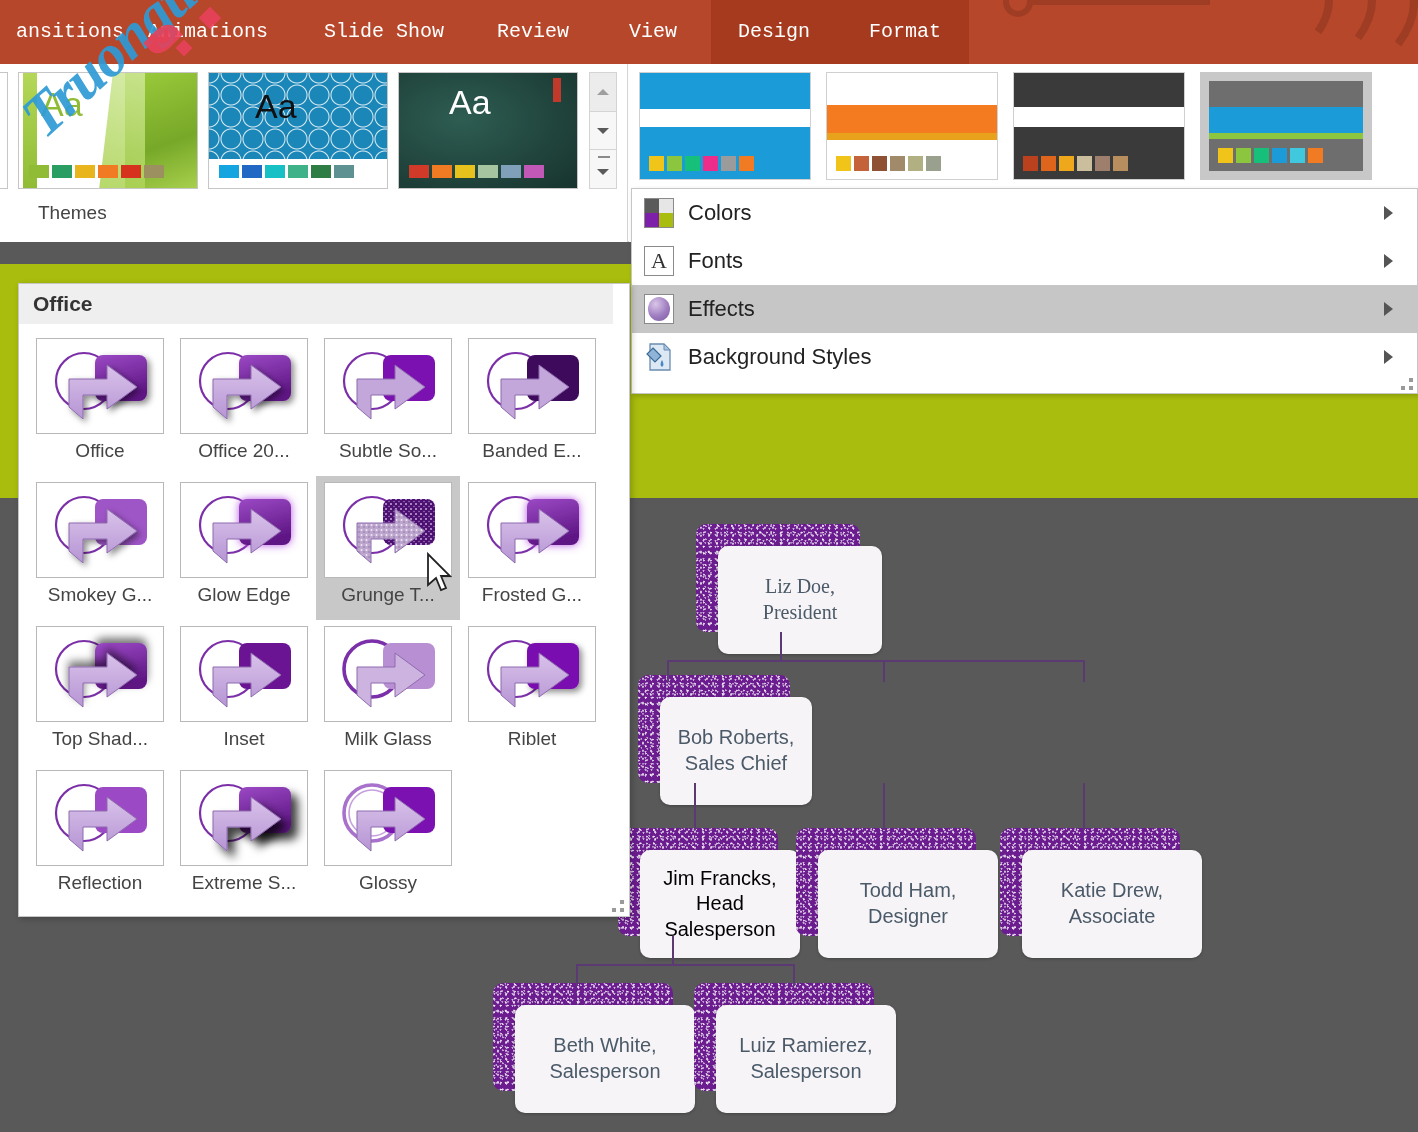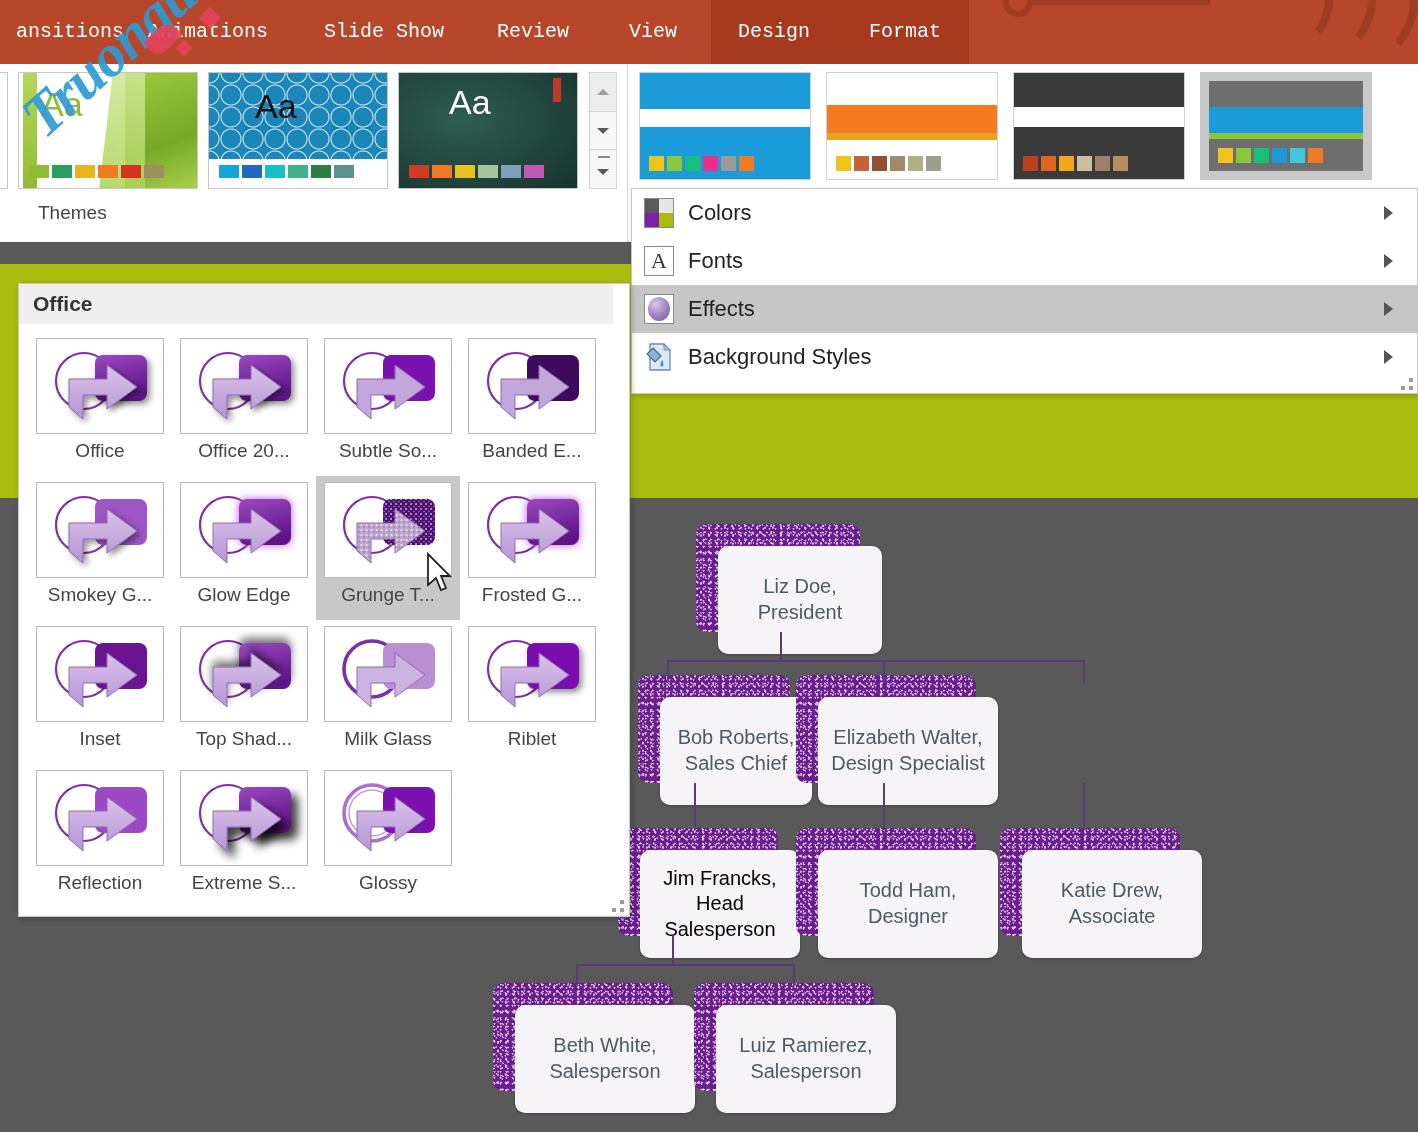--- a/index.html
+++ b/index.html
@@ -415,34 +415,28 @@
     </div>
   </div>
 </div>
 
 <div id="dark-strip"></div>
 <div id="olive-band"></div>
 <div id="slide-canvas">
   <div id="org-chart">
       <div class="node" style="left: 696px; top: 26px; width: 186px; height: 130px;">
         <div class="shadow" style="width: 164px; height: 108px;"></div>
-        <div class="card" style="left: 22px; top: 22px; width: 164px; height: 108px; font-size: 20px; background: rgb(247, 244, 247); color: rgb(74, 90, 104);">
+        <div class="card" style="left: 22px; top: 22px; width: 164px; height: 108px; font-size: 20px; background: rgb(247, 244, 247); color: rgb(74, 90, 104); font-family: Liberation Serif, serif;">
           <div>Liz Doe,<br>President</div>
         </div>
       </div>
       <div class="node" style="left: 638px; top: 177px; width: 174px; height: 130px;">
         <div class="shadow" style="width: 152px; height: 108px;"></div>
         <div class="card" style="left: 22px; top: 22px; width: 152px; height: 108px; font-size: 20px; background: rgb(247, 244, 247); color: rgb(74, 90, 104);">
           <div>Bob Roberts,<br>Sales Chief</div>
-        </div>
-      </div>
-      <div class="node" style="left: 796px; top: 177px; width: 202px; height: 130px;">
-        <div class="shadow" style="width: 180px; height: 108px;"></div>
-        <div class="card" style="left: 22px; top: 22px; width: 180px; height: 108px; font-size: 20px; background: rgb(247, 244, 247); color: rgb(74, 90, 104);">
-          <div>Elizabeth Walter,<br>Design Specialist</div>
         </div>
       </div>
       <div class="node" style="left: 618px; top: 330px; width: 182px; height: 130px;">
         <div class="shadow" style="width: 160px; height: 108px;"></div>
         <div class="card" style="left: 22px; top: 22px; width: 160px; height: 108px; font-size: 20px; background: rgb(247, 244, 247); color: #000000;">
           <div>Jim Francks,<br>Head<br>Salesperson</div>
         </div>
       </div>
       <div class="node" style="left: 796px; top: 330px; width: 202px; height: 130px;">
         <div class="shadow" style="width: 180px; height: 108px;"></div>
@@ -867,20 +861,62 @@
             <rect x="58" y="16" width="52" height="46" rx="8" ry="8" fill="url(#gd_frosted-glass)" filter="url(#gw_frosted-glass)"></rect>
             <path d="M32 40 L70 40 L70 26 L100 48 L70 70 L70 56 L46 56 L46 80 L32 68 Z" fill="url(#gl_frosted-glass)" stroke="#8E6BAE" stroke-width="1"></path>
           </svg>
         </div>
         <div class="eff-label">Frosted G...</div>
       </div>
       <div class="eff-cell">
         <div class="eff-box">
           <svg viewBox="0 0 128 96" class="glyph">
             <defs>
+   <linearGradient id="gd_top-shadow" x1="0" y1="0" x2="0.3" y2="1">
+     <stop offset="0" stop-color="#9B49C4"></stop>
+                <stop offset="1" stop-color="#5E1684"></stop>
+   </linearGradient>
+   <linearGradient id="gl_top-shadow" x1="0" y1="0" x2="0" y2="1">
+     <stop offset="0" stop-color="#D9C2EA"></stop>
+                <stop offset="1" stop-color="#B695D4"></stop>
+   </linearGradient>
+   <pattern id="gr_top-shadow" width="5" height="5" patternUnits="userSpaceOnUse">
+     <rect width="5" height="5" fill="#4B1070"></rect>
+     <circle cx="1" cy="1" r="1" fill="#C9A8E0"></circle>
+                <circle cx="4" cy="3.5" r="0.8" fill="#9E72C0"></circle>
+   </pattern>
+   <pattern id="grl_top-shadow" width="5" height="5" patternUnits="userSpaceOnUse">
+     <rect width="5" height="5" fill="#BCA6CE"></rect>
+     <circle cx="1.5" cy="2" r="1" fill="#F0E6F7"></circle>
+                <circle cx="4" cy="4" r="0.8" fill="#8E76A4"></circle>
+   </pattern>
+   <filter id="sh_top-shadow" x="-40%" y="-40%" width="200%" height="200%">
+     <feDropShadow dx="3" dy="3" stdDeviation="3" flood-color="#000" flood-opacity="0.45"></feDropShadow>
+   </filter>
+   <filter id="gw_top-shadow" x="-50%" y="-50%" width="220%" height="220%">
+     <feDropShadow dx="0" dy="0" stdDeviation="4" flood-color="#B24CE0" flood-opacity="0.95"></feDropShadow>
+   </filter>
+   <filter id="tp_top-shadow" x="-50%" y="-60%" width="220%" height="240%">
+     <feDropShadow dx="0" dy="-5" stdDeviation="4" flood-color="#000" flood-opacity="0.55"></feDropShadow>
+   </filter>
+   <filter id="ex_top-shadow" x="-50%" y="-50%" width="240%" height="240%">
+     <feDropShadow dx="7" dy="7" stdDeviation="5" flood-color="#000" flood-opacity="0.75"></feDropShadow>
+   </filter>
+            </defs>
+            <circle cx="47" cy="42" r="28" fill="none" stroke="#7B2FA8" stroke-width="2.2"></circle>
+            <rect x="58" y="16" width="52" height="46" rx="8" ry="8" fill="url(#gd_top-shadow)" filter="url(#tp_top-shadow)"></rect>
+            <path d="M32 40 L70 40 L70 26 L100 48 L70 70 L70 56 L46 56 L46 80 L32 68 Z" fill="url(#gl_top-shadow)" stroke="#8E6BAE" stroke-width="1" filter="url(#tp_top-shadow)"></path>
+          </svg>
+        </div>
+        <div class="eff-label">Top Shad...</div>
+      </div>
+      <div class="eff-cell">
+        <div class="eff-box">
+          <svg viewBox="0 0 128 96" class="glyph">
+            <defs>
    <linearGradient id="gd_inset" x1="0" y1="0" x2="0.3" y2="1">
      <stop offset="0" stop-color="#9B49C4"></stop>
                 <stop offset="1" stop-color="#5E1684"></stop>
    </linearGradient>
    <linearGradient id="gl_inset" x1="0" y1="0" x2="0" y2="1">
      <stop offset="0" stop-color="#D9C2EA"></stop>
                 <stop offset="1" stop-color="#B695D4"></stop>
    </linearGradient>
    <pattern id="gr_inset" width="5" height="5" patternUnits="userSpaceOnUse">
      <rect width="5" height="5" fill="#4B1070"></rect>
@@ -904,62 +940,20 @@
    <filter id="ex_inset" x="-50%" y="-50%" width="240%" height="240%">
      <feDropShadow dx="7" dy="7" stdDeviation="5" flood-color="#000" flood-opacity="0.75"></feDropShadow>
    </filter>
             </defs>
             <circle cx="47" cy="42" r="28" fill="none" stroke="#7B2FA8" stroke-width="2.2"></circle>
             <rect x="58" y="16" width="52" height="46" rx="8" ry="8" fill="#6A1494"></rect>
             <path d="M32 40 L70 40 L70 26 L100 48 L70 70 L70 56 L46 56 L46 80 L32 68 Z" fill="url(#gl_inset)" stroke="#8E6BAE" stroke-width="1"></path>
           </svg>
         </div>
         <div class="eff-label">Inset</div>
-      </div>
-      <div class="eff-cell">
-        <div class="eff-box">
-          <svg viewBox="0 0 128 96" class="glyph">
-            <defs>
-   <linearGradient id="gd_top-shadow" x1="0" y1="0" x2="0.3" y2="1">
-     <stop offset="0" stop-color="#9B49C4"></stop>
-                <stop offset="1" stop-color="#5E1684"></stop>
-   </linearGradient>
-   <linearGradient id="gl_top-shadow" x1="0" y1="0" x2="0" y2="1">
-     <stop offset="0" stop-color="#D9C2EA"></stop>
-                <stop offset="1" stop-color="#B695D4"></stop>
-   </linearGradient>
-   <pattern id="gr_top-shadow" width="5" height="5" patternUnits="userSpaceOnUse">
-     <rect width="5" height="5" fill="#4B1070"></rect>
-     <circle cx="1" cy="1" r="1" fill="#C9A8E0"></circle>
-                <circle cx="4" cy="3.5" r="0.8" fill="#9E72C0"></circle>
-   </pattern>
-   <pattern id="grl_top-shadow" width="5" height="5" patternUnits="userSpaceOnUse">
-     <rect width="5" height="5" fill="#BCA6CE"></rect>
-     <circle cx="1.5" cy="2" r="1" fill="#F0E6F7"></circle>
-                <circle cx="4" cy="4" r="0.8" fill="#8E76A4"></circle>
-   </pattern>
-   <filter id="sh_top-shadow" x="-40%" y="-40%" width="200%" height="200%">
-     <feDropShadow dx="3" dy="3" stdDeviation="3" flood-color="#000" flood-opacity="0.45"></feDropShadow>
-   </filter>
-   <filter id="gw_top-shadow" x="-50%" y="-50%" width="220%" height="220%">
-     <feDropShadow dx="0" dy="0" stdDeviation="4" flood-color="#B24CE0" flood-opacity="0.95"></feDropShadow>
-   </filter>
-   <filter id="tp_top-shadow" x="-50%" y="-60%" width="220%" height="240%">
-     <feDropShadow dx="0" dy="-5" stdDeviation="4" flood-color="#000" flood-opacity="0.55"></feDropShadow>
-   </filter>
-   <filter id="ex_top-shadow" x="-50%" y="-50%" width="240%" height="240%">
-     <feDropShadow dx="7" dy="7" stdDeviation="5" flood-color="#000" flood-opacity="0.75"></feDropShadow>
-   </filter>
-            </defs>
-            <circle cx="47" cy="42" r="28" fill="none" stroke="#7B2FA8" stroke-width="2.2"></circle>
-            <rect x="58" y="16" width="52" height="46" rx="8" ry="8" fill="url(#gd_top-shadow)" filter="url(#tp_top-shadow)"></rect>
-            <path d="M32 40 L70 40 L70 26 L100 48 L70 70 L70 56 L46 56 L46 80 L32 68 Z" fill="url(#gl_top-shadow)" stroke="#8E6BAE" stroke-width="1" filter="url(#tp_top-shadow)"></path>
-          </svg>
-        </div>
-        <div class="eff-label">Top Shad...</div>
       </div>
       <div class="eff-cell">
         <div class="eff-box">
           <svg viewBox="0 0 128 96" class="glyph">
             <defs>
    <linearGradient id="gd_milk-glass" x1="0" y1="0" x2="0.3" y2="1">
      <stop offset="0" stop-color="#9B49C4"></stop>
                 <stop offset="1" stop-color="#5E1684"></stop>
    </linearGradient>
    <linearGradient id="gl_milk-glass" x1="0" y1="0" x2="0" y2="1">

